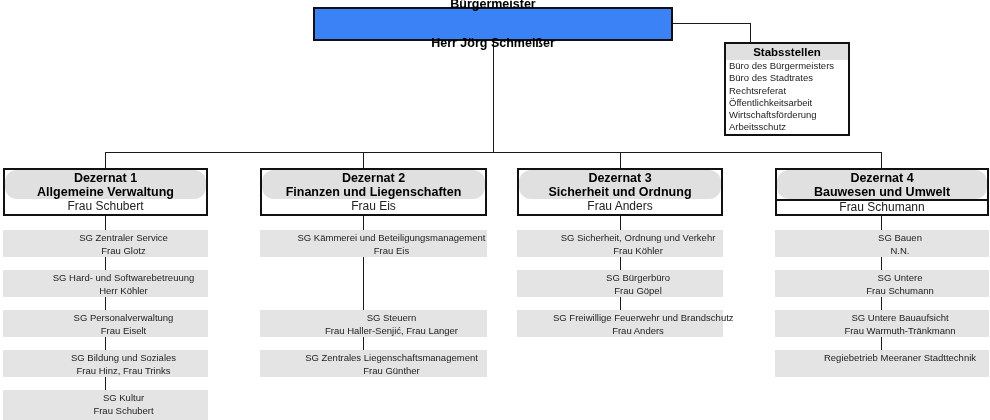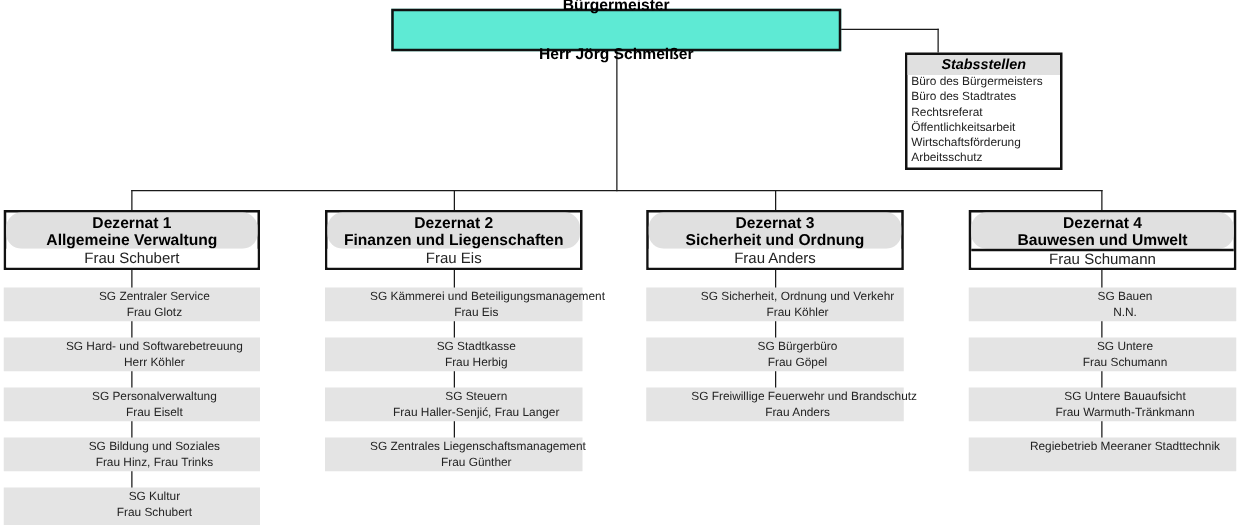--- a/index.html
+++ b/index.html
@@ -4,40 +4,40 @@
 <style>
   html,body{margin:0;padding:0;background:#ffffff;}
   .canvas{
     position:relative;width:990px;height:420px;background:#ffffff;overflow:hidden;
     font-family:"Liberation Sans","DejaVu Sans",sans-serif;color:#111;
   }
   .line{position:absolute;background:#1a1a1a;z-index:0;}
   .box{position:absolute;box-sizing:border-box;z-index:1;}
   .bordered{border:2px solid #111;}
   
-  .root{left:313px;top:7px;width:360px;height:34px;background:#5eead4;
+  .root{left:313px;top:7px;width:360px;height:34px;background:#3b82f6;
         display:flex;flex-direction:column;justify-content:center;text-align:center;gap:24px;}
   .root .l{font-weight:bold;font-size:12.5px;line-height:15px;color:#000;}
   
   .stab{left:724px;top:42px;width:126px;height:94px;background:#ffffff;}
   .stab-title{background:#e0e0e0;font-weight:bold;font-size:11.5px;line-height:16px;
-              text-align:center;color:#000;font-style:italic;}
+              text-align:center;color:#000;}
   .stab-item{font-size:9.5px;line-height:12.3px;padding-left:3px;color:#222;white-space:nowrap;}
   
   .dept{top:168px;height:48px;background:#ffffff;display:flex;flex-direction:column;}
   .dept-title{background:#e0e0e0;height:29px;box-sizing:border-box;padding-top:1px;text-align:center;border-radius:12px;}
   .dept-title .l{font-weight:bold;font-size:12.5px;line-height:14px;color:#000;display:block;}
   .dept-head{background:#ffffff;flex:1;box-sizing:border-box;text-align:center;
              font-size:12px;line-height:15px;color:#222;}
   .dept-head.sep{border-top:2px solid #111;line-height:13px;}
   
   .unit{height:27px;background:#e4e4e4;text-align:center;padding-top:1px;box-sizing:border-box;}
   .unit .l{display:block;font-size:9.5px;line-height:13px;color:#222;white-space:nowrap;padding-left:36px;}
   .r0{top:230px;} .r1{top:270px;} .r2{top:310px;} .r3{top:350px;} .r4{top:390px;height:30px;}
-  .c1{left:3px;width:205px;} .c2{left:260px;width:206px;} .c3{left:517px;width:206px;} .c4{left:775px;width:214px;}
+  .c1{left:3px;width:205px;} .c2{left:260px;width:227px;} .c3{left:517px;width:206px;} .c4{left:775px;width:214px;}
 </style>
 </head>
 <body>
 
 <div class="canvas">
 
   <div class="line" style="left:671px;top:23px;width:80px;height:1px;"></div>
   <div class="line" style="left:750px;top:23px;width:1px;height:20px;"></div>
   <div class="line" style="left:493px;top:40px;width:1px;height:113px;"></div>
   <div class="line" style="left:105px;top:152px;width:777px;height:1px;"></div>
@@ -97,24 +97,20 @@
     <div class="dept-title">
       <span class="l">Dezernat 2</span>
       <span class="l">Finanzen und Liegenschaften</span>
     </div>
     <div class="dept-head">Frau Eis</div>
   </div>
   <div class="box unit c2 r0">
     <span class="l">SG Kämmerei und Beteiligungsmanagement</span>
     <span class="l">Frau Eis</span>
   </div>
-  <div class="box unit c2 r1">
-    <span class="l">SG Stadtkasse</span>
-    <span class="l">Frau Herbig</span>
-  </div>
   <div class="box unit c2 r2">
     <span class="l">SG Steuern</span>
     <span class="l">Frau Haller-Senjić, Frau Langer</span>
   </div>
   <div class="box unit c2 r3">
     <span class="l">SG Zentrales Liegenschaftsmanagement</span>
     <span class="l">Frau Günther</span>
   </div>
 
   <div class="box bordered dept c3">

